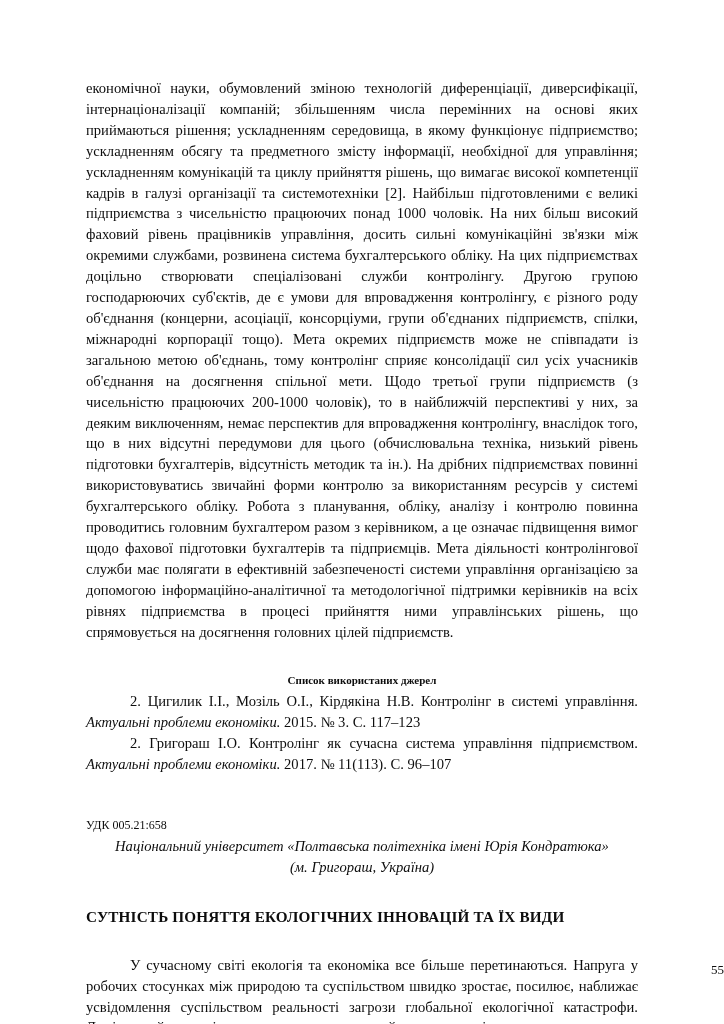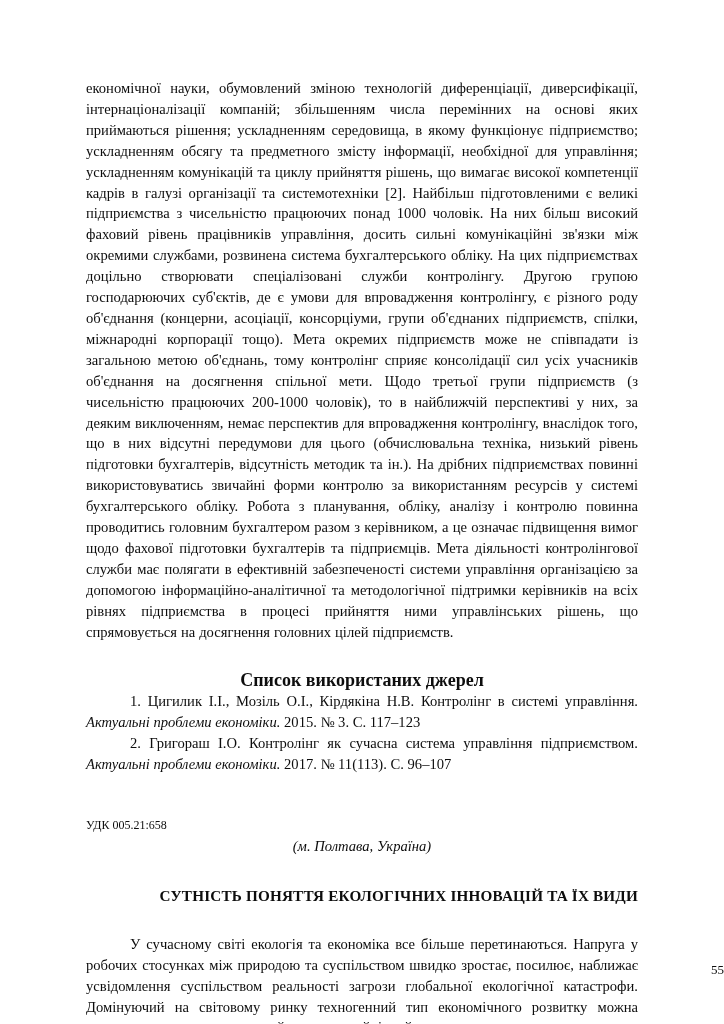--- a/index.html
+++ b/index.html
@@ -48,40 +48,40 @@
   .centered {
     text-align: center;
     margin: 0;
     font-size: 14.6px;
     line-height: 20.9px;
   }
   .italic { font-style: italic; margin-top: 34px; }
   .refs-heading {
     text-align: center;
     font-weight: bold;
-    font-size: 18px;
+    font-size: 11px;
     line-height: 20.9px;
     margin: 0;
   }
   p.ref-item {
     margin: 0;
     font-size: 14.6px;
     line-height: 20.9px;
     text-align: justify;
     text-indent: 44px;
   }
   .udk {
     margin: 0;
     font-size: 12px;
     line-height: 20.9px;
     text-align: left;
   }
   .article-title {
     margin: 0;
-    text-align: right;
+    text-align: left;
     font-weight: bold;
     font-size: 15.2px;
     line-height: 21px;
     letter-spacing: 0.012em;
   }
   .page-number {
     position: absolute;
     left: 0;
     top: 962px;
     width: 724px;
@@ -99,36 +99,37 @@
 <div class="page">
   <div class="content">
 
     <p class="body-par">економічної науки, обумовлений зміною технологій диференціації, диверсифікації, інтернаціоналізації компаній; збільшенням числа перемінних на основі яких приймаються рішення; ускладненням середовища, в якому функціонує підприємство; ускладненням обсягу та предметного змісту інформації, необхідної для управління; ускладненням комунікацій та циклу прийняття рішень, що вимагає високої компетенції кадрів в галузі організації та системотехніки [2].  Найбільш підготовленими є великі підприємства з чисельністю працюючих понад 1000 чоловік. На них більш високий фаховий рівень працівників управління, досить сильні комунікаційні зв'язки між окремими службами, розвинена система бухгалтерського обліку. На цих підприємствах доцільно створювати спеціалізовані служби контролінгу. Другою групою господарюючих суб'єктів, де є умови для впровадження контролінгу, є різного роду об'єднання (концерни, асоціації, консорціуми, групи об'єднаних підприємств, спілки, міжнародні корпорації тощо). Мета окремих підприємств може не співпадати із загальною метою об'єднань, тому контролінг сприяє консолідації сил усіх учасників об'єднання на досягнення спільної мети. Щодо третьої групи підприємств (з чисельністю працюючих 200-1000 чоловік), то в найближчій перспективі у них, за деяким виключенням, немає перспектив для впровадження контролінгу, внаслідок того, що в них відсутні передумови для цього (обчислювальна техніка, низький рівень підготовки бухгалтерів, відсутність методик та ін.). На дрібних підприємствах повинні використовуватись звичайні форми контролю за використанням ресурсів у системі бухгалтерського обліку. Робота з планування, обліку, аналізу і контролю повинна проводитись головним бухгалтером разом з керівником, а це означає підвищення вимог щодо фахової підготовки бухгалтерів та підприємців. Мета діяльності контролінгової служби має полягати в ефективній забезпеченості системи управління організацією за допомогою інформаційно-аналітичної та методологічної підтримки керівників на всіх рівнях підприємства в процесі прийняття ними управлінських рішень, що спрямовується на досягнення головних цілей підприємств.</p>
 
     <div class="spacer-md"></div>
 
     <p class="refs-heading">Список використаних джерел</p>
 
     <p class="ref-item">
-      <span>1. Цигилик І.І., Мозіль О.І., Кірдякіна Н.В. Контролінг в системі управління.</span>
+      <span>2. Цигилик І.І., Мозіль О.І., Кірдякіна Н.В. Контролінг в системі управління.</span>
       <span class="italic">Актуальні проблеми економіки.</span><span> 2015. № 3. С. 117–123</span>
     </p>
 
     <p class="ref-item">
       <span>2. Григораш І.О. Контролінг як сучасна система управління підприємством.</span>
       <span class="italic">Актуальні проблеми економіки.</span><span> 2017. № 11(113). С. 96–107</span>
     </p>
 
     <div class="spacer-lg"></div>
 
     <p class="udk">УДК 005.21:658</p>
 
 
+    <p class="centered affil">Національний університет «Полтавська політехніка імені Юрія Кондратюка»</p>
 
-    <p class="centered affil">(м. Полтава, Україна)</p>
+    <p class="centered affil">(м. Григораш, Україна)</p>
 
     <div class="spacer-md"></div>
 
     <p class="article-title">СУТНІСТЬ ПОНЯТТЯ ЕКОЛОГІЧНИХ ІННОВАЦІЙ ТА ЇХ ВИДИ</p>
 
     <div class="spacer-md"></div>
 
     <p class="body-par indent">У сучасному світі екологія та економіка все більше перетинаються. Напруга у робочих стосунках між природою та суспільством швидко зростає, посилює, наближає усвідомлення суспільством реальності загрози глобальної екологічної катастрофи. Домінуючий на світовому ринку техногенний тип економічного розвитку можна визначити як в основному той, що має руйнівний вплив на навколишнє середовище через використання штучних засобів виробництва, створених без урахування екологічних пріоритетів.</p>
 
   </div>

